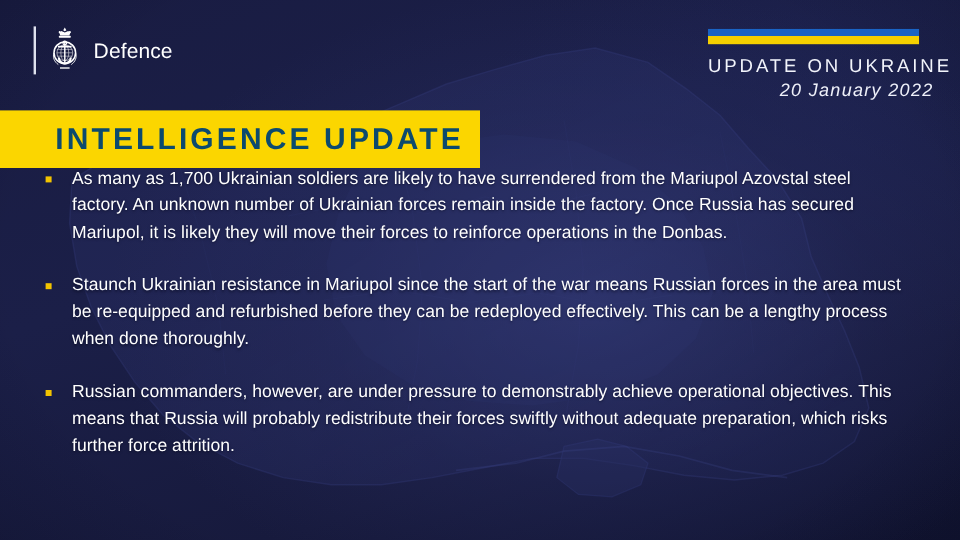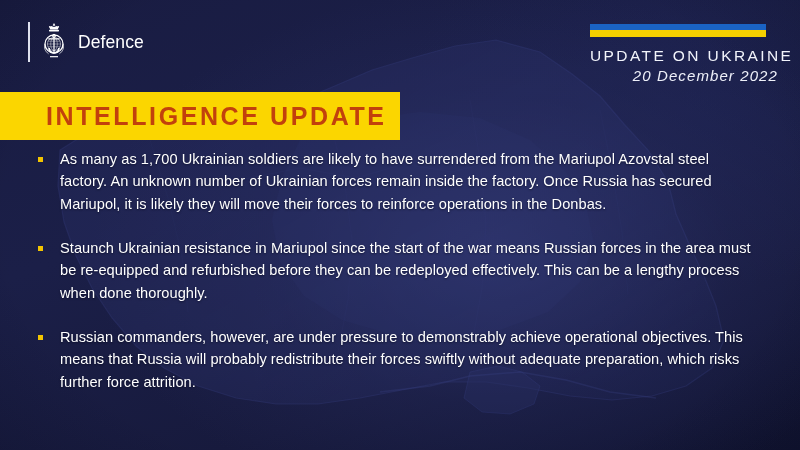--- a/index.html
+++ b/index.html
@@ -119,33 +119,33 @@
     position: absolute;
     left: 0;
     top: 92px;
     width: 400px;
     height: 48px;
     background: #fbd600;
     display: flex;
     align-items: center;
   }
   .banner-text {
-    color: #c2410c;
+    color: #0c4a6e;
     font-size: 25px;
     font-weight: bold;
     letter-spacing: 2.6px;
     margin-left: 46px;
     white-space: nowrap;
   }
 
   
   .bullets {
     position: absolute;
     left: 38px;
-    top: 148px;
+    top: 138px;
     width: 716px;
   }
   .bullet-row {
     display: flex;
     align-items: flex-start;
     margin-bottom: 22px;
   }
   .bullet-row:last-child { margin-bottom: 0; justify-content: space-between; }
   .bullet-dot {
     width: 5px;
@@ -232,21 +232,21 @@
       <span>Defence</span>
     </div>
   </div>
 
   <div class="update-block">
     <div class="flag-bar">
       <div class="flag-blue"></div>
       <div class="flag-yellow"></div>
     </div>
     <div class="update-title">UPDATE ON UKRAINE</div>
-    <div class="update-date">20 December 2022</div>
+    <div class="update-date">20 January 2022</div>
   </div>
 
   <div class="banner">
     <div class="banner-text">INTELLIGENCE UPDATE</div>
   </div>
 
   <div class="bullets">
     <div class="bullet-row">
       <div class="bullet-dot"></div>
       <div class="bullet-text">As many as 1,700 Ukrainian soldiers are likely to have surrendered from the Mariupol Azovstal steel factory. An unknown number of Ukrainian forces remain inside the factory. Once Russia has secured Mariupol, it is likely they will move their forces to reinforce operations in the Donbas.</div>

